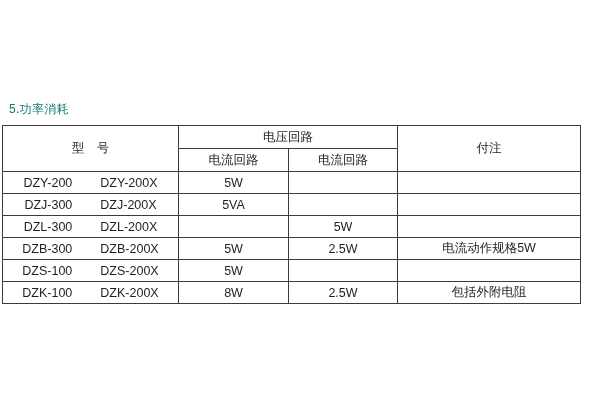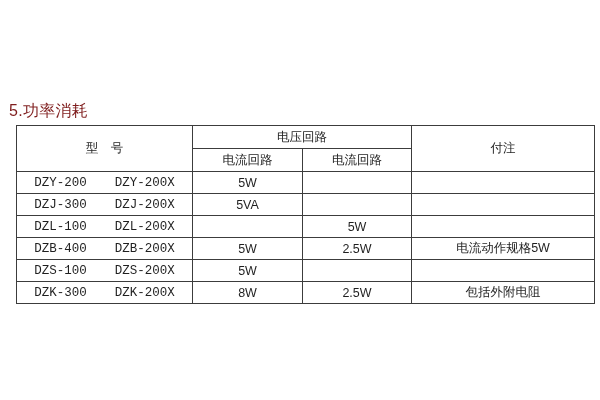--- a/index.html
+++ b/index.html
@@ -11,27 +11,27 @@
     height: 400px;
     background: #ffffff;
     font-family: "Liberation Sans", sans-serif;
     position: relative;
     color: #1f1f1f;
   }
   .section-heading {
     position: absolute;
     left: 9px;
     top: 101px;
-    font-size: 16px;
-    color: #7f1d1d;
+    font-size: 12px;
+    color: #0f766e;
     letter-spacing: 0.3px;
   }
   table.spec-table {
     position: absolute;
-    left: 16px;
+    left: 2px;
     top: 125px;
     width: 578px;
     border-collapse: collapse;
     table-layout: fixed;
   }
   .spec-table td {
     border: 1px solid #3c3c3c;
     text-align: center;
     vertical-align: middle;
     font-size: 12.5px;
@@ -40,21 +40,20 @@
     overflow: hidden;
     white-space: nowrap;
   }
   .spec-table tr.hdr-row td { height: 22px; }
   .spec-table tr.data-row td { height: 21px; }
   .model-cell-inner {
     display: flex;
     justify-content: center;
     align-items: center;
     gap: 28px;
-    font-family: Liberation Mono, monospace;
   }
 </style>
 </head>
 <body>
 
 <div class="section-heading">5.功率消耗</div>
 
 <table class="spec-table">
   <colgroup>
     <col style="width:176px">
@@ -93,33 +92,33 @@
         </div>
       </td>
       <td>5VA</td>
       <td></td>
       <td></td>
     </tr>
 
     <tr class="data-row">
       <td>
         <div class="model-cell-inner">
-          <span>DZL-100</span>
+          <span>DZL-300</span>
           <span>DZL-200X</span>
         </div>
       </td>
       <td></td>
       <td>5W</td>
       <td></td>
     </tr>
 
     <tr class="data-row">
       <td>
         <div class="model-cell-inner">
-          <span>DZB-400</span>
+          <span>DZB-300</span>
           <span>DZB-200X</span>
         </div>
       </td>
       <td>5W</td>
       <td>2.5W</td>
       <td>电流动作规格5W</td>
     </tr>
 
     <tr class="data-row">
       <td>
@@ -129,21 +128,21 @@
         </div>
       </td>
       <td>5W</td>
       <td></td>
       <td></td>
     </tr>
 
     <tr class="data-row">
       <td>
         <div class="model-cell-inner">
-          <span>DZK-300</span>
+          <span>DZK-100</span>
           <span>DZK-200X</span>
         </div>
       </td>
       <td>8W</td>
       <td>2.5W</td>
       <td>包括外附电阻</td>
     </tr>
   </tbody>
 </table>
 

